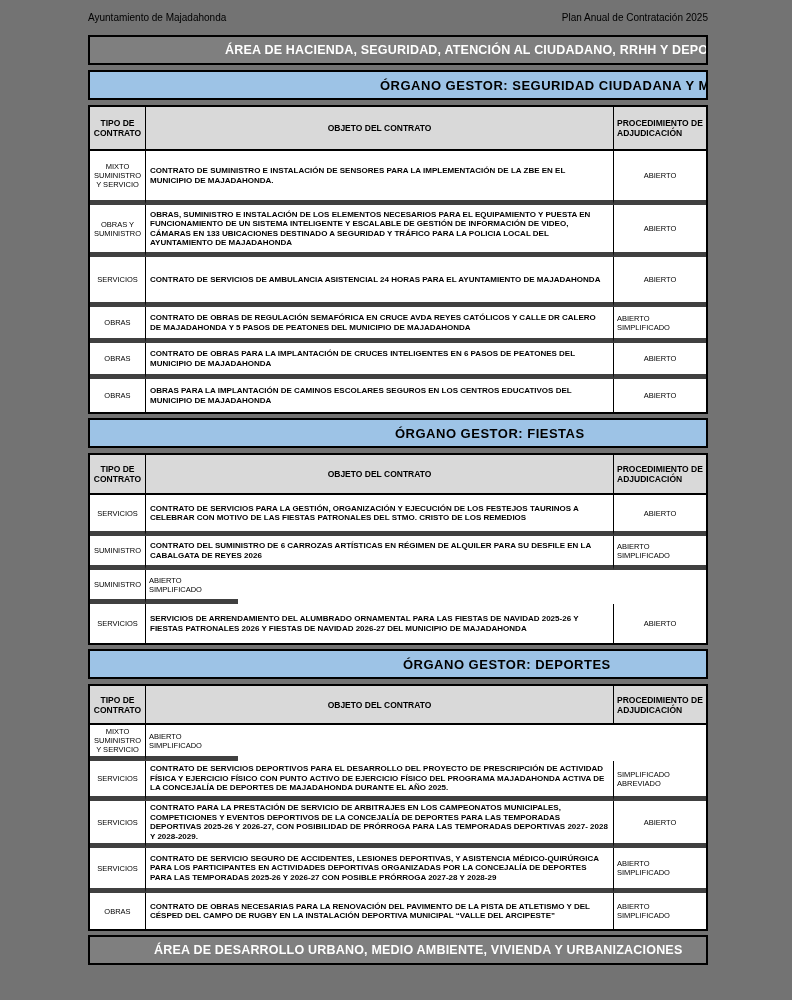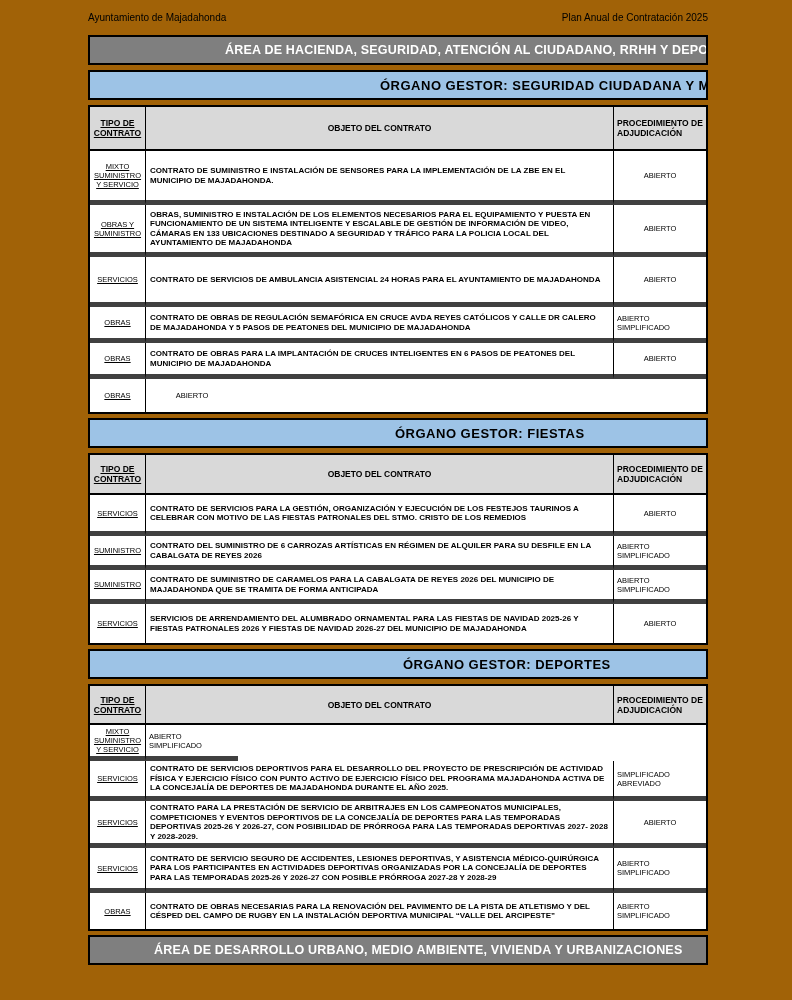--- a/index.html
+++ b/index.html
@@ -1,17 +1,17 @@
 <!DOCTYPE html>
 <html><head>
 <meta charset="utf-8">
 <style>
   html,body { margin:0; padding:0; background:#ffffff; }
   .page {
-    position:relative; width:792px; height:1000px; background:#a16207;
+    position:relative; width:792px; height:1000px; background:#737373;
     font-family:"Liberation Sans", sans-serif; color:#000; overflow:hidden;
   }
   .topbar {
     position:absolute; left:88px; top:12px; width:620px;
     display:flex; justify-content:space-between;
     font-size:10px; line-height:12px;
   }
   .content { position:absolute; left:88px; top:35px; width:620px; }
 
   .area-banner {
@@ -44,21 +44,21 @@
   .trow > .cell {
     box-sizing:border-box;
     border-right:1px solid #000; border-bottom:5px solid #404040;
     display:flex; align-items:center;
   }
   .trow > .cell:last-child { border-right:none; }
   .trow:last-child > .cell { border-bottom:none; }
 
   .c-tipo {
     width:56px; justify-content:center; text-align:center;
-    font-size:7.5px; line-height:9px; padding:2px 11px;text-decoration:underline;
+    font-size:7.5px; line-height:9px; padding:2px 11px;
   }
   .c-objeto {
     flex:1; font-weight:bold; font-size:8px; line-height:9.5px;
     padding:2px 4px; text-align:left;
   }
   .c-proc {
     width:92px; justify-content:center; text-align:left;
     font-size:7.5px; line-height:9px; padding:2px 3px;
   }
   .trow.thead > .cell {
@@ -116,20 +116,21 @@
               <div class="cell c-objeto">CONTRATO DE OBRAS DE REGULACIÓN SEMAFÓRICA EN CRUCE AVDA REYES CATÓLICOS Y CALLE DR CALERO DE MAJADAHONDA Y 5 PASOS DE PEATONES DEL MUNICIPIO DE MAJADAHONDA</div>
               <div class="cell c-proc">ABIERTO SIMPLIFICADO</div>
             </div>
             <div class="trow" style="min-height: 36px;">
               <div class="cell c-tipo">OBRAS</div>
               <div class="cell c-objeto">CONTRATO DE OBRAS PARA LA IMPLANTACIÓN DE CRUCES INTELIGENTES EN 6 PASOS DE PEATONES DEL MUNICIPIO DE MAJADAHONDA</div>
               <div class="cell c-proc">ABIERTO</div>
             </div>
             <div class="trow" style="min-height: 33px;">
               <div class="cell c-tipo">OBRAS</div>
+              <div class="cell c-objeto">OBRAS PARA LA IMPLANTACIÓN DE CAMINOS ESCOLARES SEGUROS EN LOS CENTROS EDUCATIVOS DEL MUNICIPIO DE MAJADAHONDA</div>
               <div class="cell c-proc">ABIERTO</div>
             </div>
           </div>
         </div>
         <div class="section">
           <div class="og-banner">
             <span class="txt" style="left: 305px;">ÓRGANO GESTOR: FIESTAS</span>
           </div>
           <div class="ctable">
             <div class="trow thead" style="min-height: 40px;">
@@ -142,21 +143,20 @@
               <div class="cell c-objeto">CONTRATO DE SERVICIOS PARA LA GESTIÓN, ORGANIZACIÓN Y EJECUCIÓN DE LOS FESTEJOS TAURINOS A CELEBRAR CON MOTIVO DE LAS FIESTAS PATRONALES DEL STMO. CRISTO DE LOS REMEDIOS</div>
               <div class="cell c-proc">ABIERTO</div>
             </div>
             <div class="trow" style="min-height: 34px;">
               <div class="cell c-tipo">SUMINISTRO</div>
               <div class="cell c-objeto">CONTRATO DEL SUMINISTRO DE 6 CARROZAS ARTÍSTICAS EN RÉGIMEN DE ALQUILER PARA SU DESFILE EN LA CABALGATA DE REYES 2026</div>
               <div class="cell c-proc">ABIERTO SIMPLIFICADO</div>
             </div>
             <div class="trow" style="min-height: 34px;">
               <div class="cell c-tipo">SUMINISTRO</div>
-              <div class="cell c-objeto">CONTRATO DE SUMINISTRO DE CARAMELOS PARA LA CABALGATA DE REYES 2026 DEL MUNICIPIO DE MAJADAHONDA QUE SE TRAMITA DE FORMA ANTICIPADA</div>
               <div class="cell c-proc">ABIERTO SIMPLIFICADO</div>
             </div>
             <div class="trow" style="min-height: 39px;">
               <div class="cell c-tipo">SERVICIOS</div>
               <div class="cell c-objeto">SERVICIOS DE ARRENDAMIENTO DEL ALUMBRADO ORNAMENTAL PARA LAS FIESTAS DE NAVIDAD 2025-26 Y FIESTAS PATRONALES 2026 Y FIESTAS DE NAVIDAD 2026-27 DEL MUNICIPIO DE MAJADAHONDA</div>
               <div class="cell c-proc">ABIERTO</div>
             </div>
           </div>
         </div>
         <div class="section">

